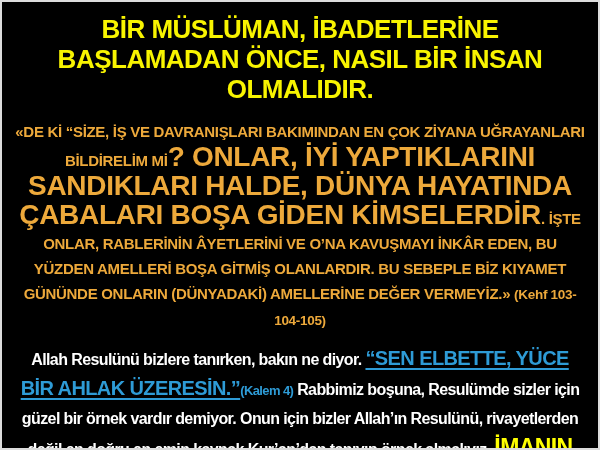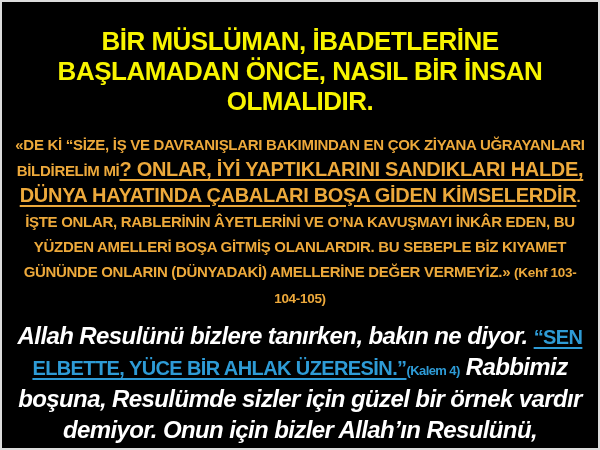--- a/index.html
+++ b/index.html
@@ -13,21 +13,21 @@
     height: 450px;
     box-sizing: border-box;
     background: var(--bg, #000000);
     border: 2px solid var(--border, #dcdcdc);
     overflow: hidden;
     font-family: "Liberation Sans", "DejaVu Sans", sans-serif;
     font-weight: 700;
     text-align: center;
   }
   .slide-title {
-    margin: 16px;
+    margin: 4px;
     padding: 8px 14px 0 14px;
     font-size: 26px;
     line-height: 30px;
     letter-spacing: -0.5px;
     color: var(--title_yellow, #ffff00);
   }
   .verse {
     margin: 15px 0 0 0;
     padding: 0 11px;
     line-height: 25px;
@@ -37,27 +37,26 @@
   .body-text {
     margin: 11px 0 0 0;
     padding: 0 12px;
     line-height: 28px;
     letter-spacing: -0.6px;
     color: var(--body_white, #ffffff);
   }
   .run { white-space: normal; }
   .verse-small { font-size: 15px; }
   .verse-large-underline {
-    font-size: 20px;
-    text-decoration: underline;
+    font-size: 28px;
     text-decoration-thickness: 2px;
     text-underline-offset: 3px;
   }
   .verse-cite { font-size: 13.5px; }
-  .body-white { color: var(--body_white, #ffffff); font-size: 24px; font-style: italic; }
+  .body-white { color: var(--body_white, #ffffff); font-size: 16px; }
   .body-blue-underline {
     color: var(--quote_blue, #2e9bd6);
     font-size: 20px;
     text-decoration: underline;
     text-decoration-thickness: 2px;
     text-underline-offset: 3px;
   }
   .body-blue-cite { color: var(--quote_blue, #2e9bd6); font-size: 13px; }
   .body-yellow-underline {
     color: var(--emphasis_yellow, #ffff00);

